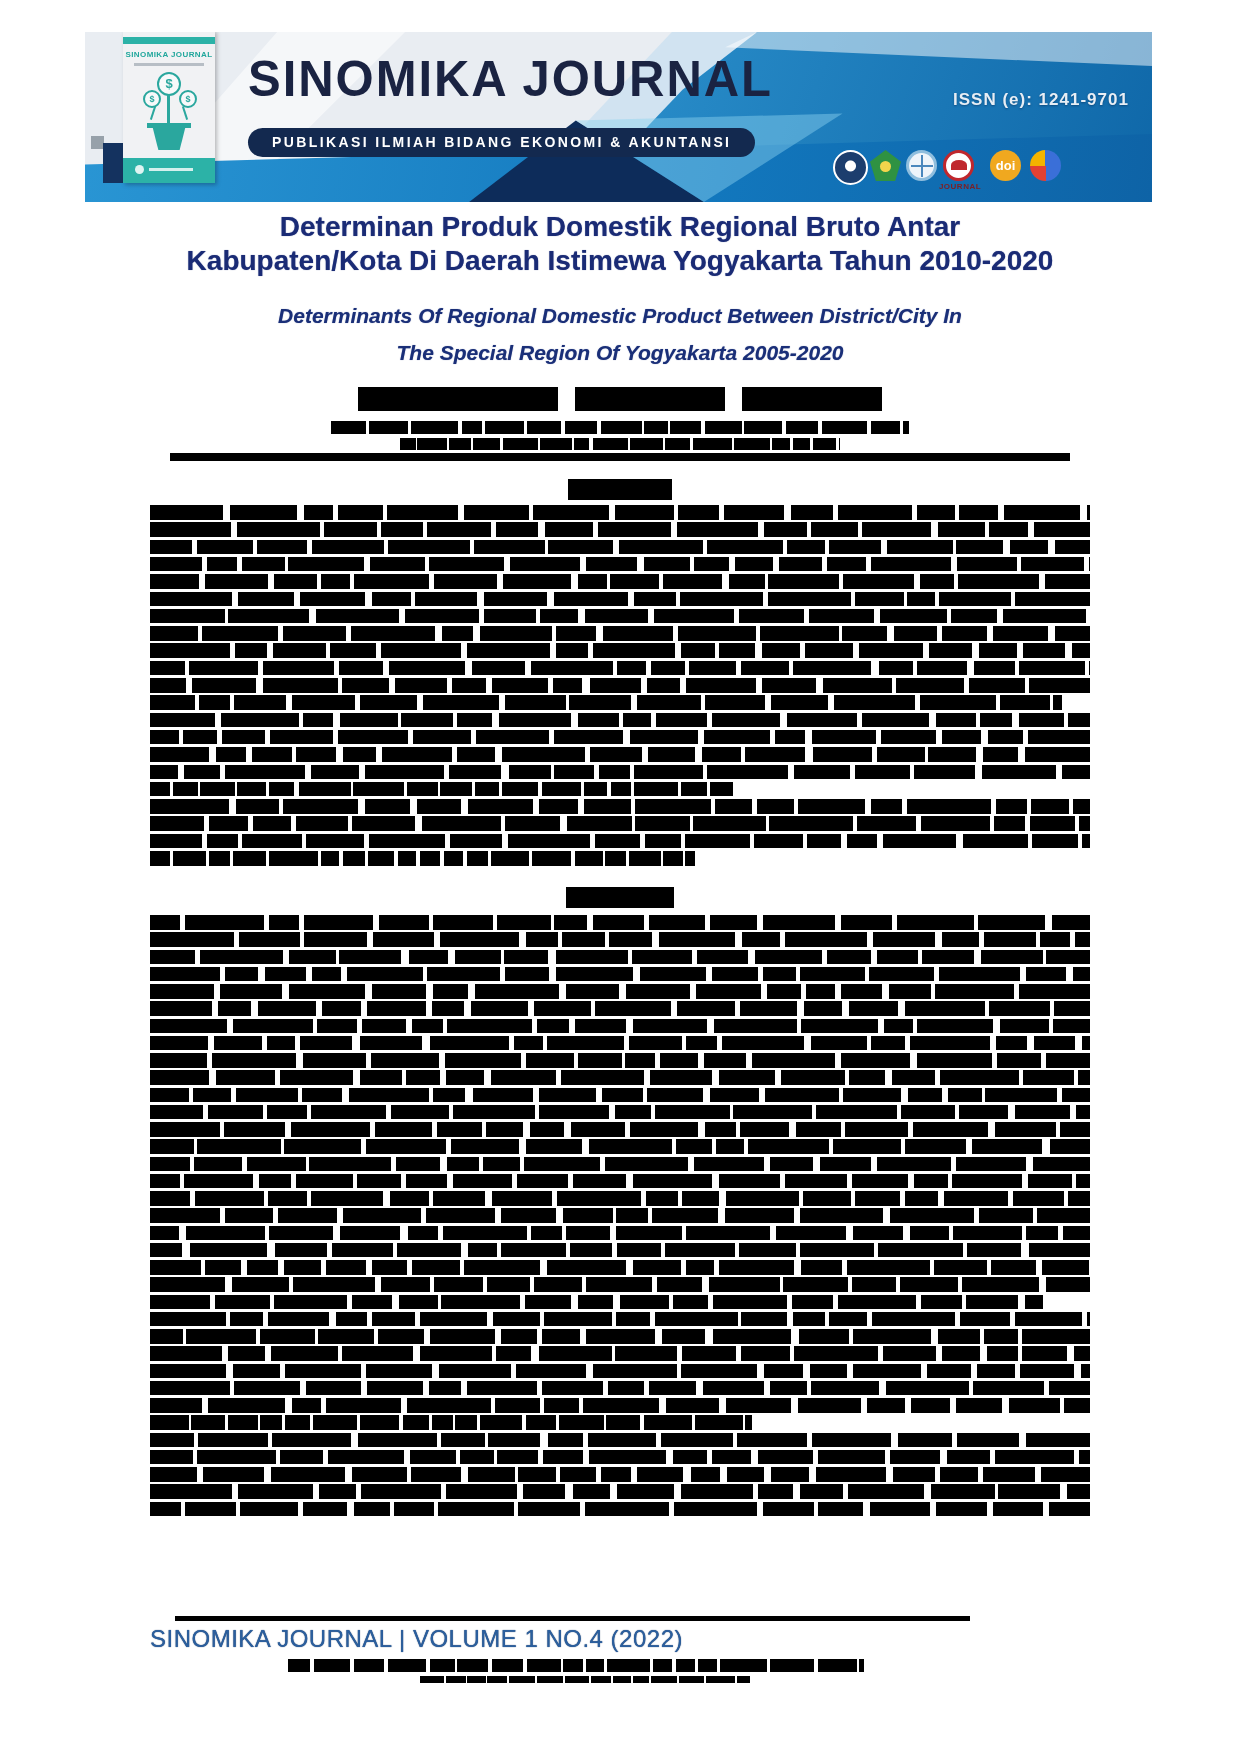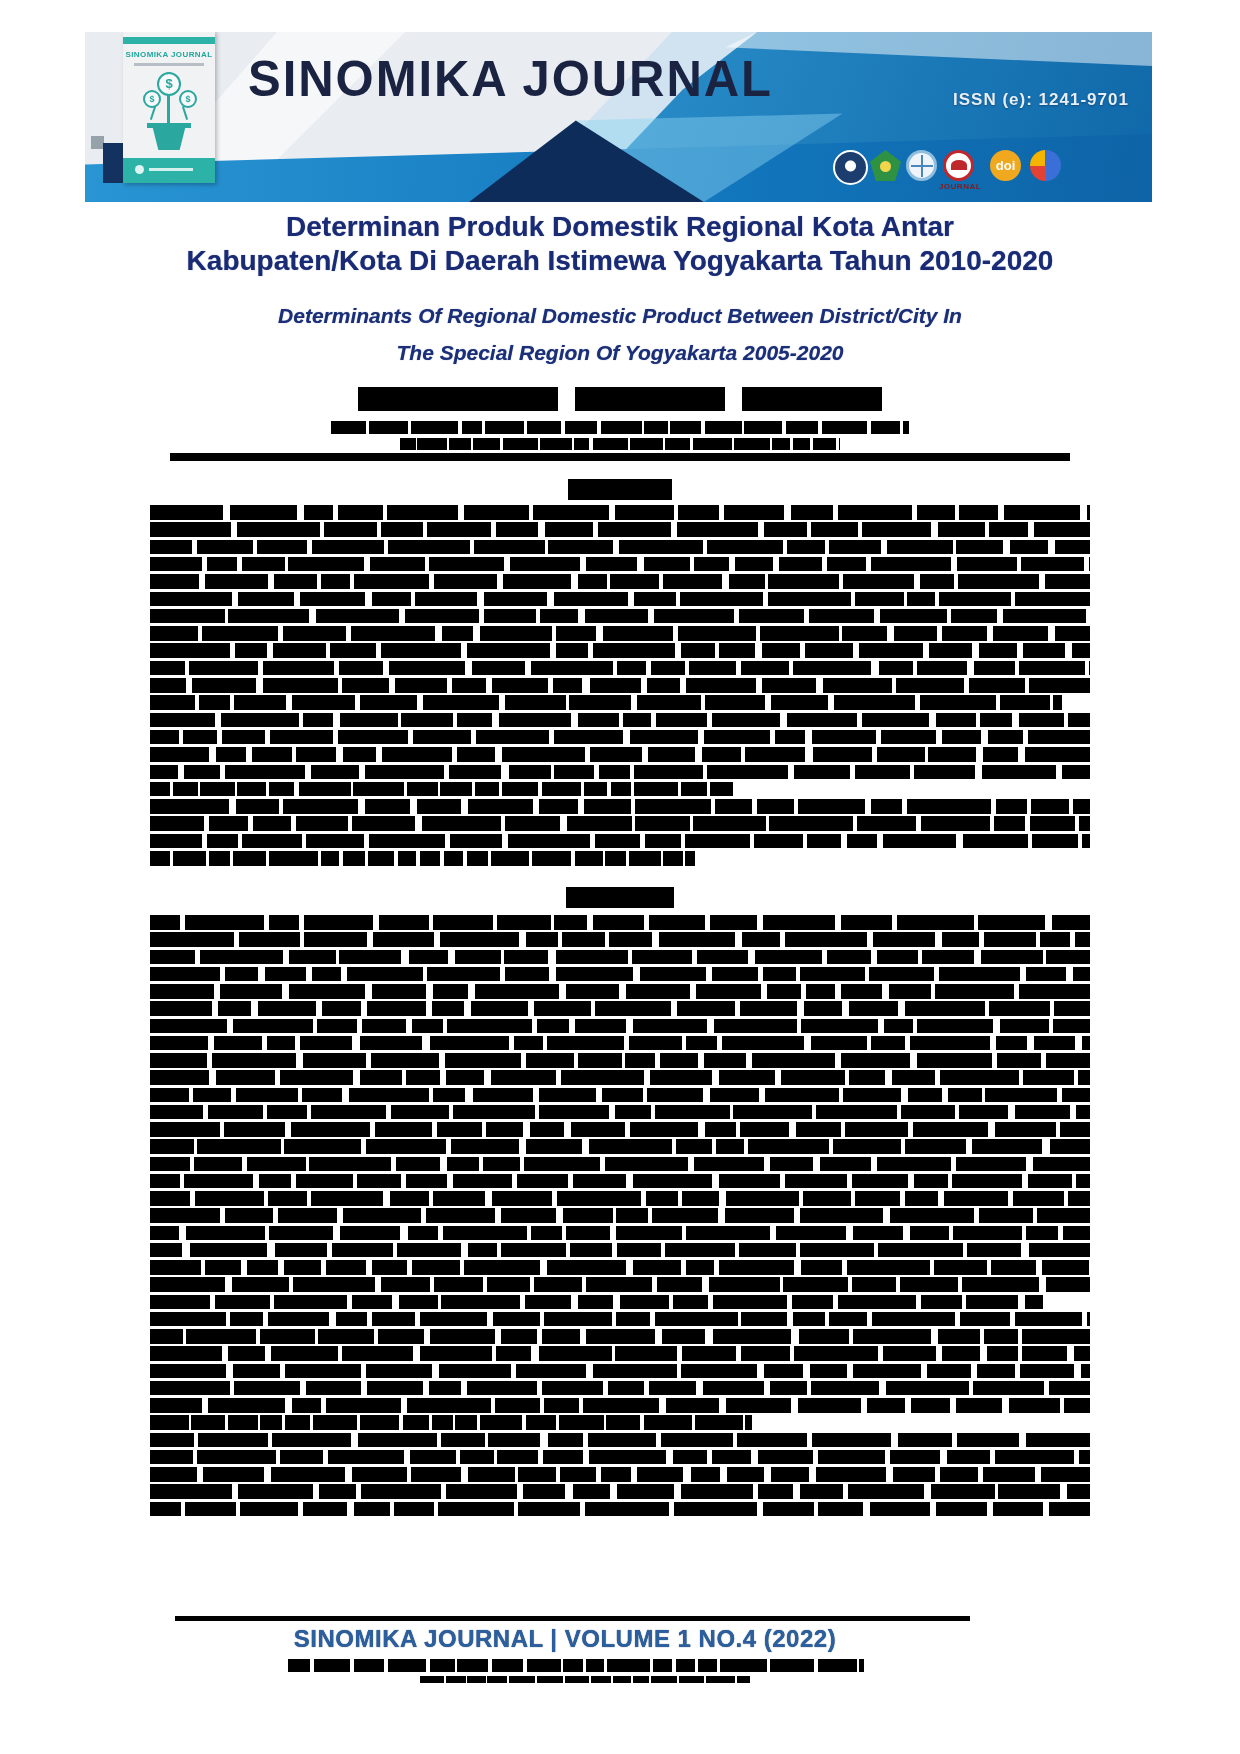--- a/index.html
+++ b/index.html
@@ -84,22 +84,22 @@
   .authors-row{position:absolute;left:150px;top:387px;width:940px;height:24px;
       display:flex;justify-content:center;gap:17px;}
   .authors-row .seg{height:24px;background:#000;}
   .rl{position:absolute;background-color:#000;}
 
   
   .rule-top{position:absolute;left:170px;top:453px;width:900px;height:8px;background:#000;}
   .rule-footer{position:absolute;left:175px;top:1616px;width:795px;height:5px;background:#000;}
 
   
-  .footer-journal{position:absolute;left:150px;top:1625px;width:830px;text-align:center;
-      font-size:24px;font-weight:700;color:#2b5f9e;letter-spacing:.5px;
+  .footer-journal{position:absolute;left:150px;top:1625px;width:830px;text-align:left;
+      font-size:24px;font-weight:400;color:#2b5f9e;letter-spacing:.5px;
       text-shadow:0 0 1px #17335c;white-space:nowrap;}
   .page-box{position:absolute;left:976px;top:1616px;width:112px;height:80px;background:#1d3b66;
       border-top:3px solid #9e6069;box-shadow:6px 6px 0 0 #3f4449,-3px 2px 0 0 #3f4449;
       color:#ffffff;font-size:30px;font-weight:bold;text-align:center;line-height:80px;
       letter-spacing:1px;}
 </style>
 </head>
 <body>
 
 <div class="page" id="page">
@@ -127,33 +127,34 @@
       <div class="coin coin-l">$</div>
       <div class="coin coin-r">$</div>
       <div class="pot-rim"></div>
       <div class="pot"></div>
       <div class="cover-botbar"></div>
       <div class="cover-botdot"></div>
       <div class="cover-botline"></div>
     </div>
 
     <div class="brand-title">SINOMIKA JOURNAL</div>
+    <div class="brand-pill">PUBLIKASI ILMIAH BIDANG EKONOMI &amp; AKUNTANSI</div>
     <div class="issn">ISSN (e): 1241-9701</div>
 
     <div class="logo logo-kemdikbud"></div>
     <div class="logo logo-kemenag"></div>
     <div class="logo logo-wheel"></div>
     <div class="logo logo-garuda"></div>
     <div class="garuda-label">JOURNAL</div>
     <div class="logo logo-doi">doi</div>
     <div class="logo logo-scholar"></div>
   </div>
 
   <div class="title-id">
-    <div>Determinan Produk Domestik Regional Kota Antar</div>
+    <div>Determinan Produk Domestik Regional Bruto Antar</div>
     <div>Kabupaten/Kota Di Daerah Istimewa Yogyakarta Tahun 2010-2020</div>
   </div>
   <div class="title-en">
     <div>Determinants Of Regional Domestic Product Between District/City In</div>
     <div>The Special Region Of Yogyakarta 2005-2020</div>
   </div>
 
   <div class="authors-row" id="authors-row" style="top: 387px; height: 24px;">
       <div class="seg" style="width: 200px;"></div>
       <div class="seg" style="width: 150px;"></div>

